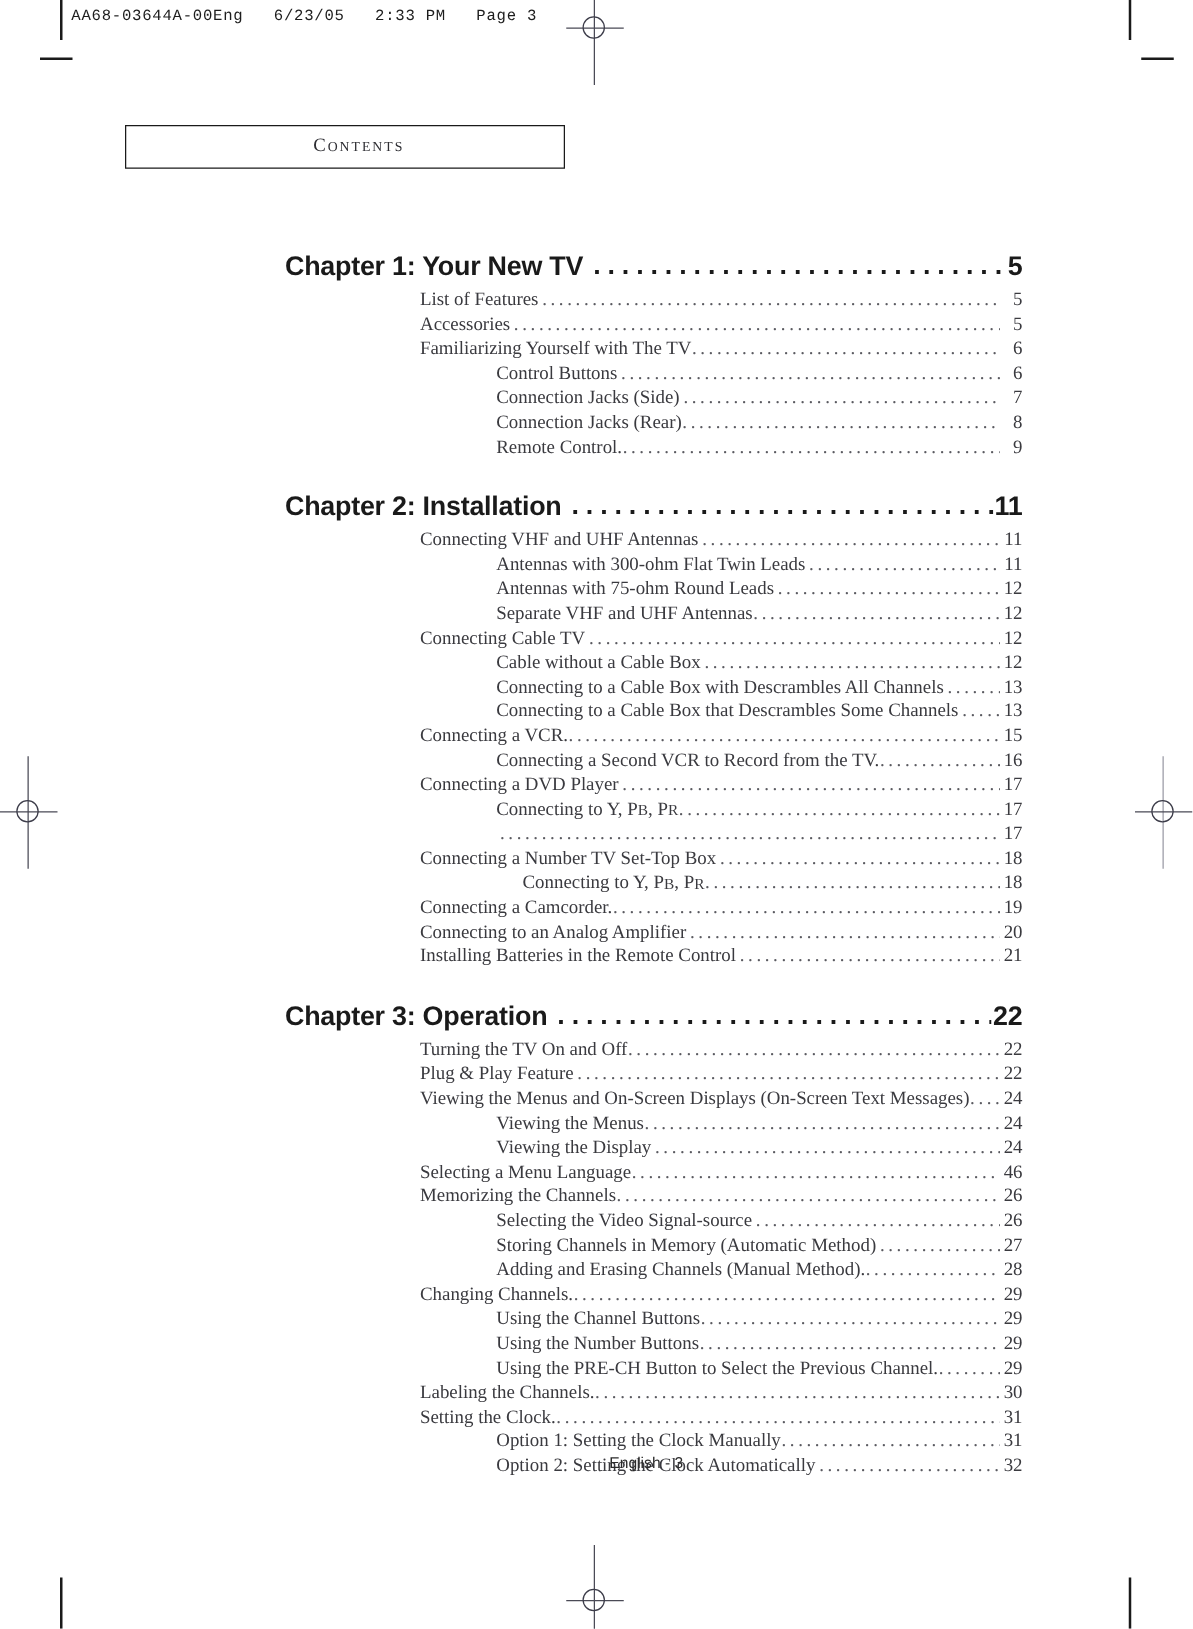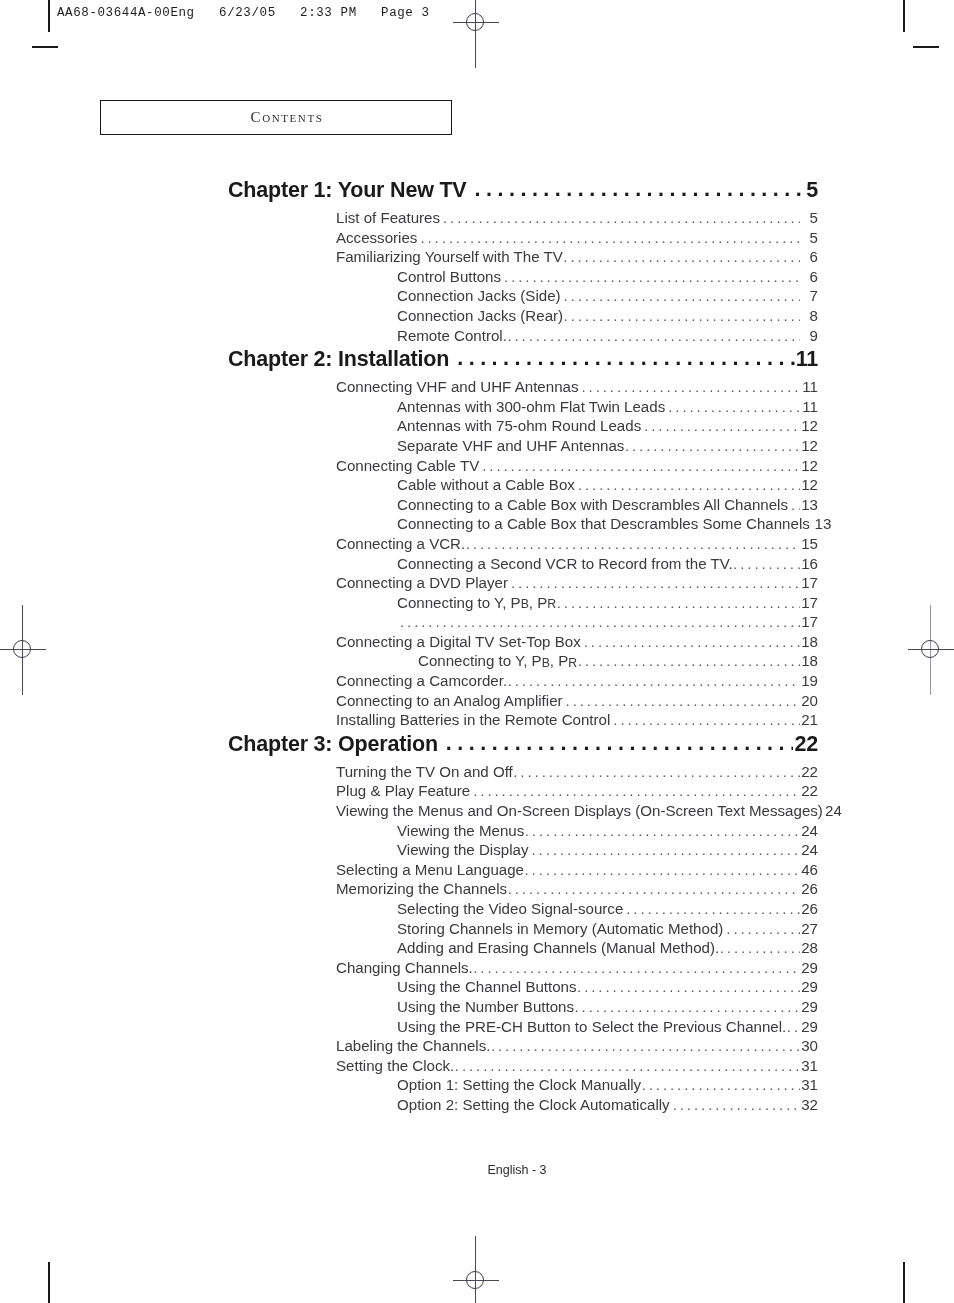--- a/index.html
+++ b/index.html
@@ -113,21 +113,21 @@
 
   
   .chapter {
     display: flex;
     align-items: baseline;
     font-family: "Liberation Sans", sans-serif;
     font-weight: bold;
     font-size: 21.5px;
     color: #1a1a1a;
     letter-spacing: -0.2px;
-    margin-top: 2px;
+    margin-top: 25px;
     margin-bottom: 5px;
   }
   .chapter .ch-label {
     white-space: nowrap;
   }
   .chapter .leader {
     flex: 1 1 auto;
     overflow: hidden;
     white-space: nowrap;
     margin: 0 1px 0 8px;
@@ -141,21 +141,21 @@
   }
   .chapter .ch-page {
     white-space: nowrap;
     text-align: right;
   }
 
   
   .entry {
     display: flex;
     align-items: baseline;
-    font-family: Liberation Sans, sans-serif;
+    font-family: Liberation Serif, serif;
     font-size: 15.1px;
     color: #3a3a3f;
     line-height: 19.6px;
     height: 19.6px;
   }
   .entry.lvl1 { padding-left: 108px; }
   .entry.lvl2 { padding-left: 169px; }
 
   .entry .e-label {
     white-space: nowrap;
@@ -340,21 +340,21 @@
     <div class="entry lvl2 tight">
       <span class="e-label">Connecting to Y, P<span class="sc">B</span>, P<span class="sc">R</span></span>
       <span class="leader-dots">........................................................................................</span>
       <span class="e-page">17</span>
     </div>
     <div class="entry lvl2">
       <span class="leader-dots">........................................................................................</span>
       <span class="e-page">17</span>
     </div>
     <div class="entry lvl1">
-      <span class="e-label">Connecting a Digital TV Set-Top Box</span>
+      <span class="e-label">Connecting a Number TV Set-Top Box</span>
       <span class="leader-dots">........................................................................................</span>
       <span class="e-page">18</span>
     </div>
     <div class="entry lvl2 tight" style="padding-left: 190px;">
       <span class="e-label">Connecting to Y, P<span class="sc">B</span>, P<span class="sc">R</span></span>
       <span class="leader-dots">........................................................................................</span>
       <span class="e-page">18</span>
     </div>
     <div class="entry lvl1 tight">
       <span class="e-label">Connecting a Camcorder.</span>

